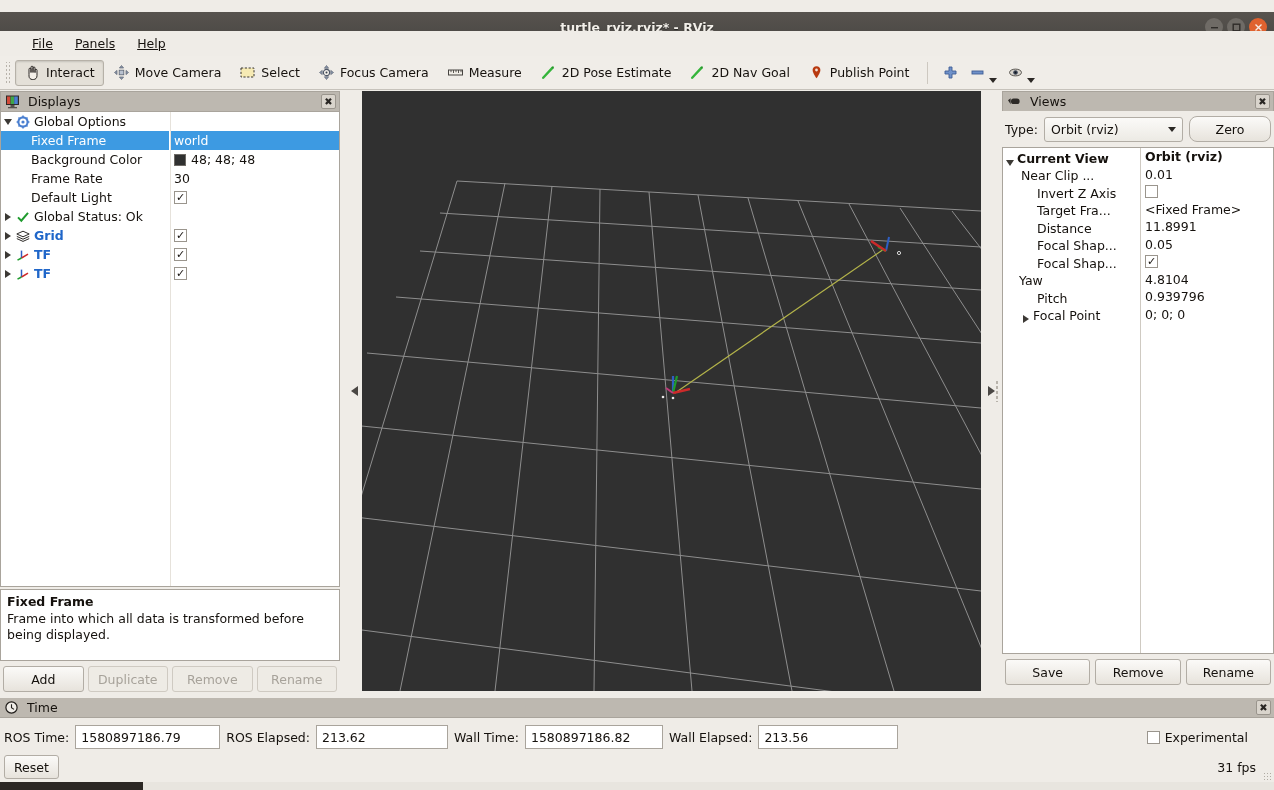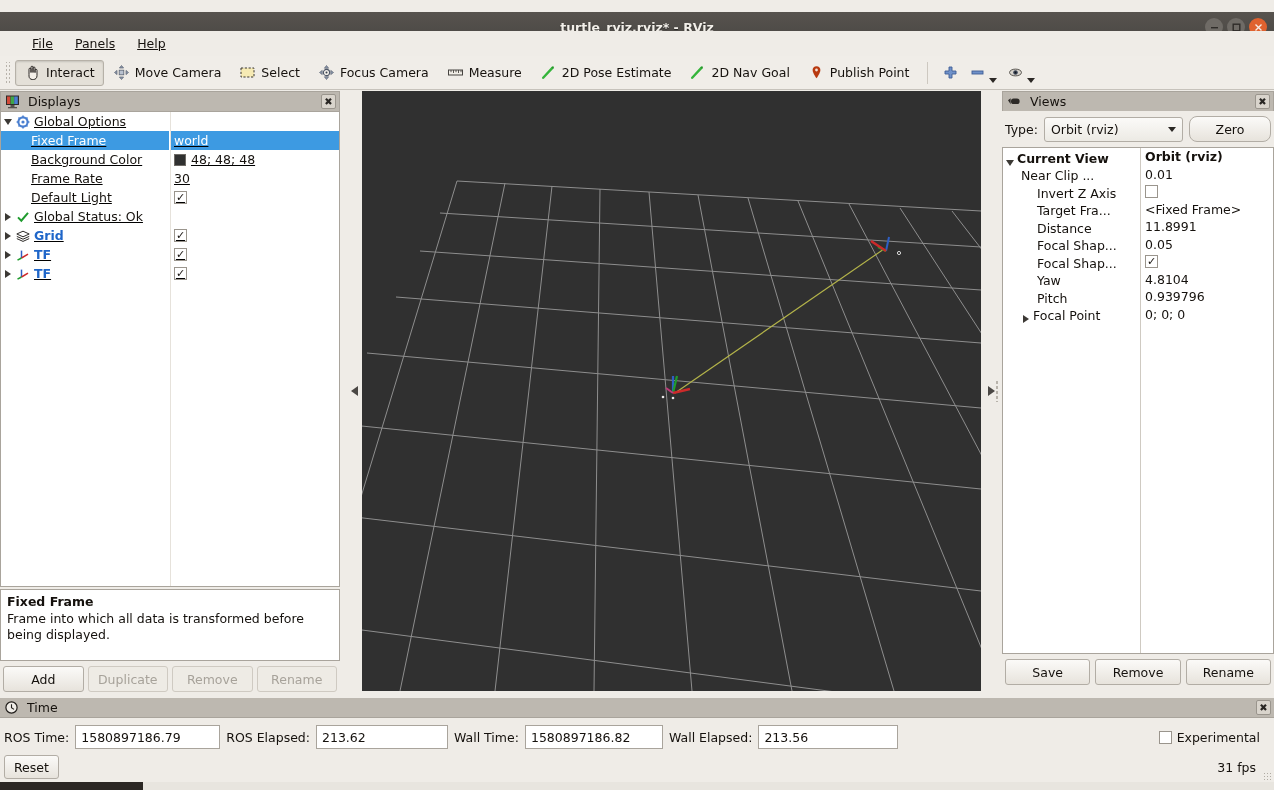--- a/index.html
+++ b/index.html
@@ -72,21 +72,20 @@
     padding: 0 3px; border: 1px solid #a9a49c; border-bottom: none;
   }
   .panel-head .ph-title { flex: 1; font-size: 12.5px; color: #15110d;
                           margin-left: 5px; font-weight: normal; }
   .ph-close { width: 15px; height: 15px; background: #d9d4cc; border: 1px solid #9a958d;
               border-radius: 2px; display: flex; align-items: center;
               justify-content: center; color: #2a2724; font-size: 10px; line-height: 1; }
   .tree {
     background: #ffffff; border: 1px solid #a9a49c; height: 476px; overflow: hidden;
     position: relative;
-    text-decoration: underline;
   }
   .trow { height: 19px; display: flex; align-items: center; font-size: 12.5px; color: #15110d; }
   .trow.sel { background: #3d9ae2; color: #ffffff; }
   .tcol1 { width: 169px; display: flex; align-items: center; height: 19px;
            border-right: 1px solid #ffffff; overflow: hidden; white-space: nowrap; }
   .tcol2 { flex: 1; display: flex; align-items: center; gap: 5px;
            padding-left: 4px; height: 19px; white-space: nowrap; overflow: hidden; }
   .twisty { width: 14px; display: flex; align-items: center; justify-content: center; }
   .tri-r { width: 0; height: 0; border-top: 4px solid transparent;
            border-bottom: 4px solid transparent; border-left: 6px solid #3c3935; }
@@ -171,21 +170,21 @@
   }
   .time-head .th-title { flex: 1; margin-left: 5px; font-size: 12.5px; color: #15110d; }
   .time-row { display: flex; align-items: center; padding: 7px 4px 0 4px; gap: 6px; }
   .tfield-label { font-size: 12.5px; color: #15110d; white-space: nowrap; }
   .tinput {
     height: 24px; border: 1px solid #a9a49c; background: #ffffff;
     display: flex; align-items: center; padding: 0 5px; font-size: 12.5px; color: #15110d;
   }
   .w-ros { width: 145px; } .w-rel { width: 132px; }
   .w-wall { width: 138px; } .w-welp { width: 140px; }
-  .exp-wrap { display: flex; align-items: center; gap: 5px; margin-left: auto; margin-right: 10px; }
+  .exp-wrap { display: flex; align-items: center; gap: 5px; margin-left: auto; margin-right: 22px; }
   .reset-row { display: flex; align-items: center; padding: 6px 4px 0 4px; }
   .btn-reset { height: 24px; padding: 0 9px; border: 1px solid #b2ada5; border-radius: 3px;
                background: linear-gradient(to bottom, #fbfaf8 0%, #e7e3dc 100%);
                font-size: 12.5px; color: #15110d; display: flex; align-items: center; }
   .fps { margin-left: auto; margin-right: 14px; font-size: 12.5px; color: #15110d; }
 
   .bottombar { position: absolute; left: 0; top: 782px; width: 1274px; height: 8px; background: #e8e5df; }
   .bottombar .dark { position: absolute; left: 0; top: 0; width: 143px; height: 8px; background: #2b2724; }
   .grip-corner { position: absolute; right: 3px; bottom: 10px; width: 8px; height: 8px;
                  background-image: radial-gradient(#b0aba3 1px, transparent 1px);
@@ -634,21 +633,21 @@
       <div class="vrow">
         <div class="vcol1" style="padding-left:34px;">
             <span>Focal Shap...</span>
           </div>
         <div class="vcol2">
             <span class="cbx">✓</span>
           </div>
       </div>
 
       <div class="vrow">
-        <div class="vcol1" style="padding-left:34px;">
+        <div class="vcol1" style="padding-left:16px;">
             <span>Yaw</span>
           </div>
         <div class="vcol2">
             <span>4.8104</span>
           </div>
       </div>
 
       <div class="vrow">
         <div class="vcol1" style="padding-left:34px;">
             <span>Pitch</span>

